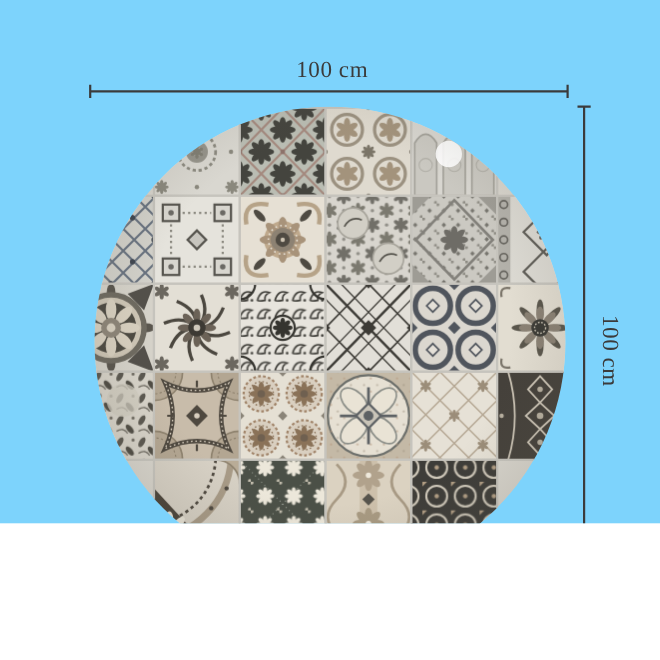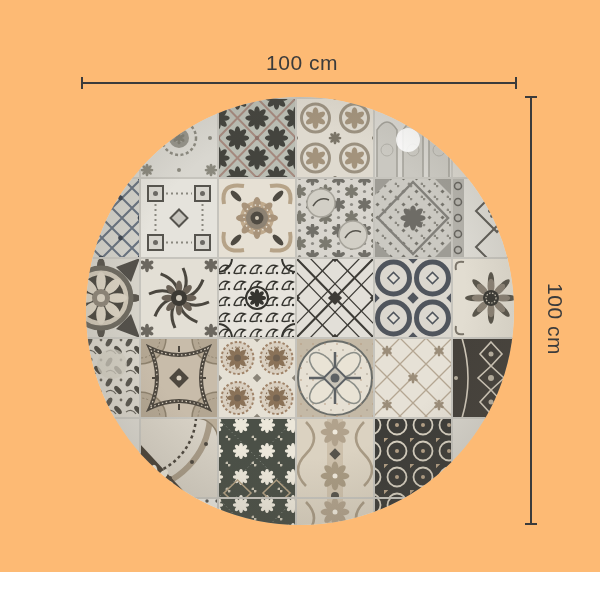--- a/index.html
+++ b/index.html
@@ -1,17 +1,17 @@
 <!DOCTYPE html>
 <html><head>
 <meta charset="utf-8">
 <style>
   html,body{margin:0;padding:0;background:#fff;}
-  .canvas{position:relative;width:600px;height:572px;background:#fdba74;overflow:hidden;
-          font-family:Liberation Sans, sans-serif;}
+  .canvas{position:relative;width:600px;height:476px;background:#7dd3fc;overflow:hidden;
+          font-family:Liberation Serif, serif;}
   .dim-label{position:absolute;color:#3b3b3b;font-size:21px;letter-spacing:.5px;line-height:26px;}
   #wlabel{left:240px;top:50px;width:124px;text-align:center;}
   #hlabel{left:495px;top:306px;width:120px;height:26px;text-align:center;
           transform:rotate(90deg);transform-origin:center;}
   .tile{stroke:#c6c4bd;stroke-width:2;}
 </style>
 </head>
 <body>
 
 <div class="canvas">

